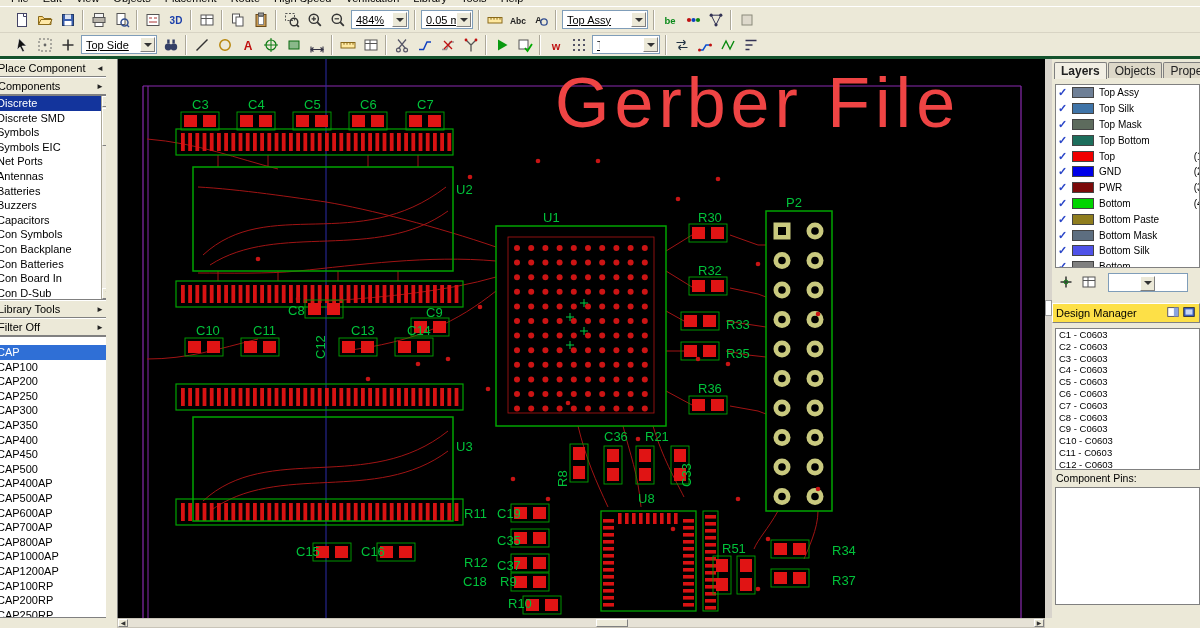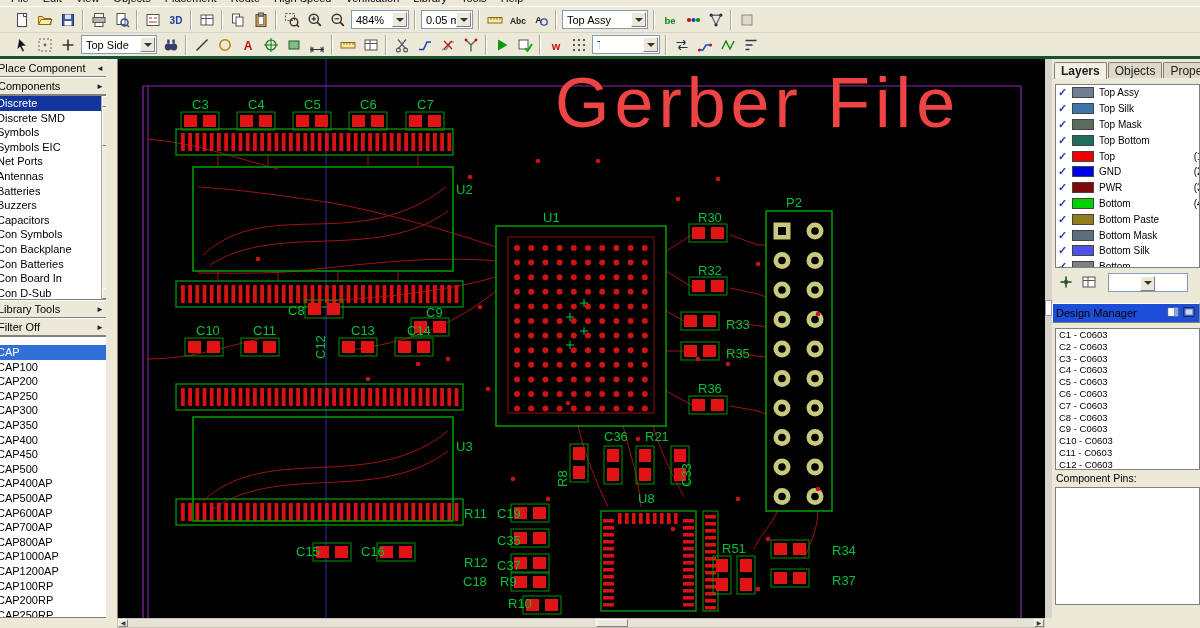--- a/index.html
+++ b/index.html
@@ -10,21 +10,21 @@
   #menubar { position:absolute; top:0; left:0; width:1200px; height:6px; overflow:hidden; background:#ece9d8; }
   #menubar-inner { margin-top:-9px; padding-left:4px; white-space:nowrap; }
   #menubar-inner .mi { display:inline-block; padding:0 7px; font-size:11px; line-height:14px; }
 
   
   .toolbar { position:absolute; left:0; width:1200px; background:#ece9d8; display:flex; align-items:center; padding-left:10px; }
   #toolbar-top { top:6px; height:27px; border-top:1px solid #fff; border-bottom:1px solid #d8d4c4; }
   #toolbar-edit { top:33px; height:26px; border-bottom:3px solid #14532d; }
   .tbtn { width:23px; height:21px; display:inline-flex; align-items:center; justify-content:center; border:1px solid #ece9d8; border-radius:2px; }
   .tsep { width:2px; height:20px; border-left:1px solid #aca899; border-right:1px solid #fff; margin:0 3px; }
-  .combo { height:19px; background:#fff; border:1px solid #7f9db9; display:inline-flex; align-items:center; margin:0 2px; position:relative; }
+  .combo { height:19px; background:#fff; border:1px solid #7f9db9; display:inline-flex; align-items:center; margin:0 2px; position:relative;text-decoration:underline; }
   .combo .ctext { flex:1; padding-left:4px; font-size:11px; white-space:nowrap; overflow:hidden; }
   .combo .dd { width:15px; height:15px; margin-right:1px; background:#ece9d8; border:1px solid; border-color:#fff #808080 #808080 #fff; display:inline-flex; align-items:center; justify-content:center; }
   .combo .dd::after { content:""; border:4px solid transparent; border-top-color:#333; margin-top:4px; }
 
   
   #left-panel { position:absolute; left:0; top:59px; width:106px; height:559px; background:#ece9d8; overflow:hidden; }
   #left-shift { position:absolute; left:-7px; top:0; width:124px; }
   .panel-hdr { height:18px; background:#ece9d8; border:1px solid; border-color:#fff #808080 #808080 #fff; display:flex; align-items:center; padding:0 4px 0 4px; font-size:11px; white-space:nowrap; }
   .panel-hdr .arrow { margin-left:auto; margin-right:8px; font-size:8px; color:#222; }
   .listbox { background:#fff; border:1px solid #808080; overflow:hidden; position:relative; }
@@ -50,21 +50,21 @@
   .tab { height:16px; padding:0 6px; font-size:12px; line-height:16px; background:#ddd8c8; border:1px solid #808080; border-bottom:none; border-radius:2px 2px 0 0; margin-right:1px; color:#222; }
   .tab.active { background:#f2efe4; height:17px; font-weight:bold; }
   #layer-list { position:absolute; left:3px; top:25px; width:145px; height:184px; background:#fff; border:1px solid #808080; overflow:hidden; }
   .lrow { height:15.8px; display:flex; align-items:center; padding-left:2px; overflow:visible; white-space:nowrap; }
   .lrow .chk { width:14px; color:#2b46c8; font-weight:bold; font-size:11px; }
   .lrow .swatch { width:22px; height:11px; border:1px solid #444; margin-right:5px; flex:none; }
   .lrow .lname { font-size:10px; }
   .lrow .lnum { margin-left:auto; margin-right:-7px; font-size:10px; }
   #layer-controls { position:absolute; left:2px; top:213px; width:146px; height:20px; display:flex; align-items:center; }
   #layer-controls .combo { width:80px; margin-left:8px;flex-direction:column; }
-  #dm-bar { position:absolute; left:0px; top:244px; width:148px; height:20px; background:#1d4ed8; border:1px solid; border-color:#fff #808080 #808080 #fff; display:flex; align-items:center; padding:0 3px; font-size:11px; }
+  #dm-bar { position:absolute; left:0px; top:244px; width:148px; height:20px; background:#fde047; border:1px solid; border-color:#fff #808080 #808080 #fff; display:flex; align-items:center; padding:0 3px; font-size:11px; }
   #dm-bar .dmicons { margin-left:auto; display:flex; gap:2px; }
   #component-list { position:absolute; left:3px; top:269px; width:145px; height:142px; background:#fff; border:1px solid #808080; overflow:hidden; }
   .crow { height:11.8px; line-height:11.8px; font-size:9.5px; padding-left:3px; white-space:nowrap; }
   #pins-label { position:absolute; left:4px; top:413px; font-size:10.5px; }
   #pins-box { position:absolute; left:3px; top:428px; width:145px; height:118px; background:#fff; border:1px solid #808080; }
 
   
   #hscroll-row { position:absolute; left:0; top:618px; width:1200px; height:10px; background:#ece9d8; }
   #hscroll { position:absolute; left:117px; top:0; width:928px; height:10px; background:#e6e2d6; border:1px solid #c8c4b8; }
   .hs-btn { position:absolute; top:0; width:10px; height:8px; background:#ece9d8; border:1px solid; border-color:#fff #808080 #808080 #fff; font-size:6px; line-height:7px; text-align:center; color:#333; }

